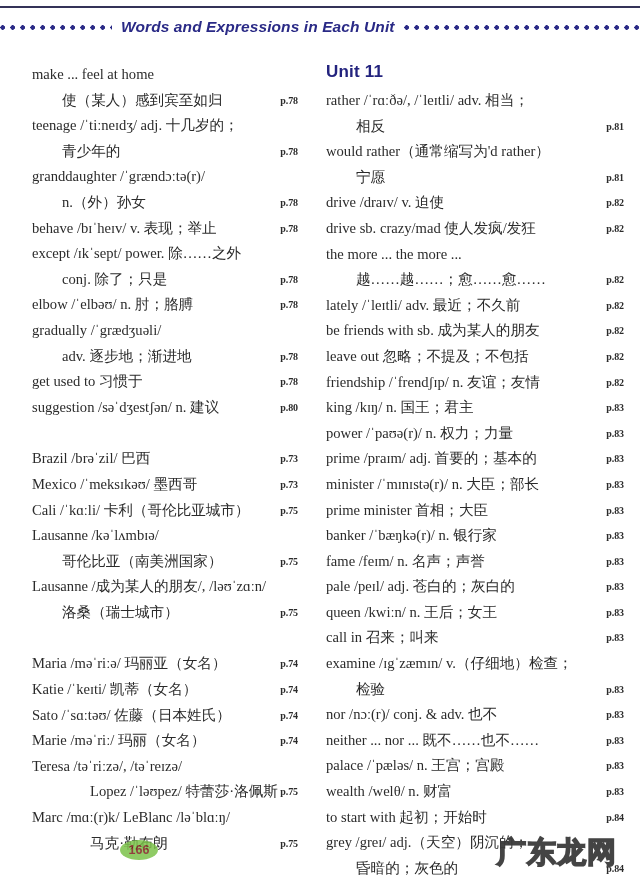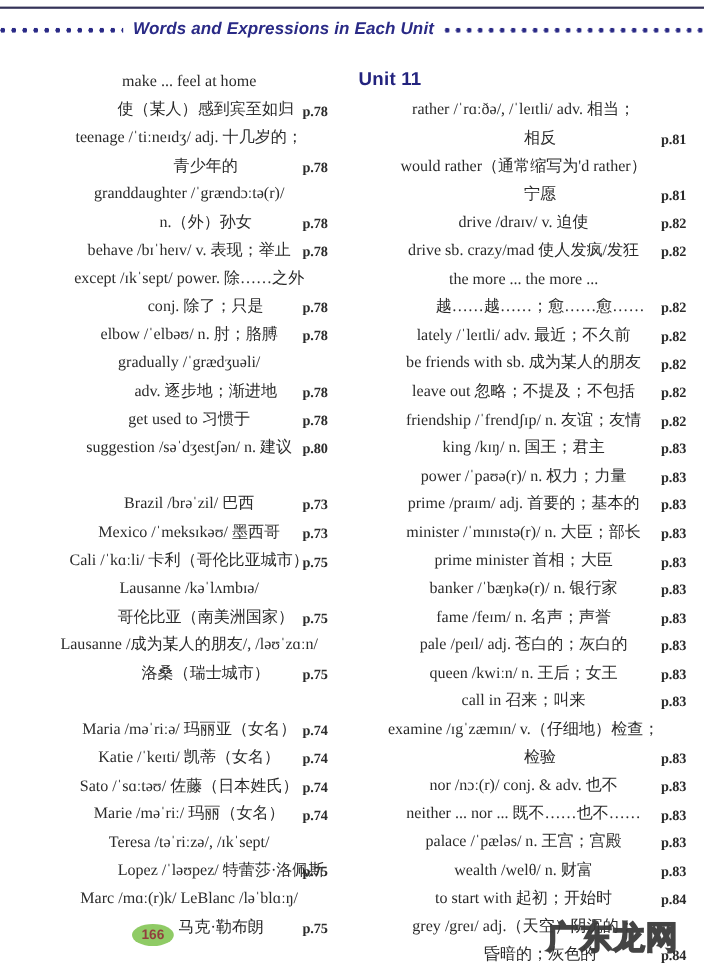--- a/index.html
+++ b/index.html
@@ -79,35 +79,34 @@
     margin: 0 0 6px 0;
     letter-spacing: .2px;
   }
 
   
   .entry {
     position: relative;
     font-size: 14.6px;
     line-height: 25.6px;
     white-space: nowrap;
-    text-align: center;
   }
   .entry .ln {
     display: block;
     position: relative;
   }
   .entry .ln.ind   { padding-left: 30px; }
   .entry .ln.ind2  { padding-left: 58px; }
 
   .pref {
     position: absolute;
     right: 0;
     top: 0;
     font-weight: bold;
-    font-size: 13px;
+    font-size: 10px;
     letter-spacing: -.1px;
   }
   .col-left  .pref { right: 14px; }
   .col-right .pref { right: 2px; }
 
   .gap { height: 26px; }
 
   
   .page-num {
     position: absolute;
@@ -216,21 +215,21 @@
         <div class="entry">
           <span class="ln">Katie /ˈkeɪti/ 凯蒂（女名）<span class="pref">p.74</span></span>
         </div>
         <div class="entry">
           <span class="ln">Sato /ˈsɑːtəʊ/ 佐藤（日本姓氏）<span class="pref">p.74</span></span>
         </div>
         <div class="entry">
           <span class="ln">Marie /məˈriː/ 玛丽（女名）<span class="pref">p.74</span></span>
         </div>
         <div class="entry">
-          <span class="ln">Teresa /təˈriːzə/, /ɪkˈsept/</span>
+          <span class="ln">Teresa /təˈriːzə/, /təˈreɪzə/</span>
           <span class="ln ind2">Lopez /ˈləʊpez/ 特蕾莎·洛佩斯<span class="pref">p.75</span></span>
         </div>
         <div class="entry">
           <span class="ln">Marc /mɑː(r)k/  LeBlanc /ləˈblɑːŋ/</span>
           <span class="ln ind2">马克·勒布朗<span class="pref">p.75</span></span>
         </div>
       </div>
   </div>
 
   <div class="col col-right">

